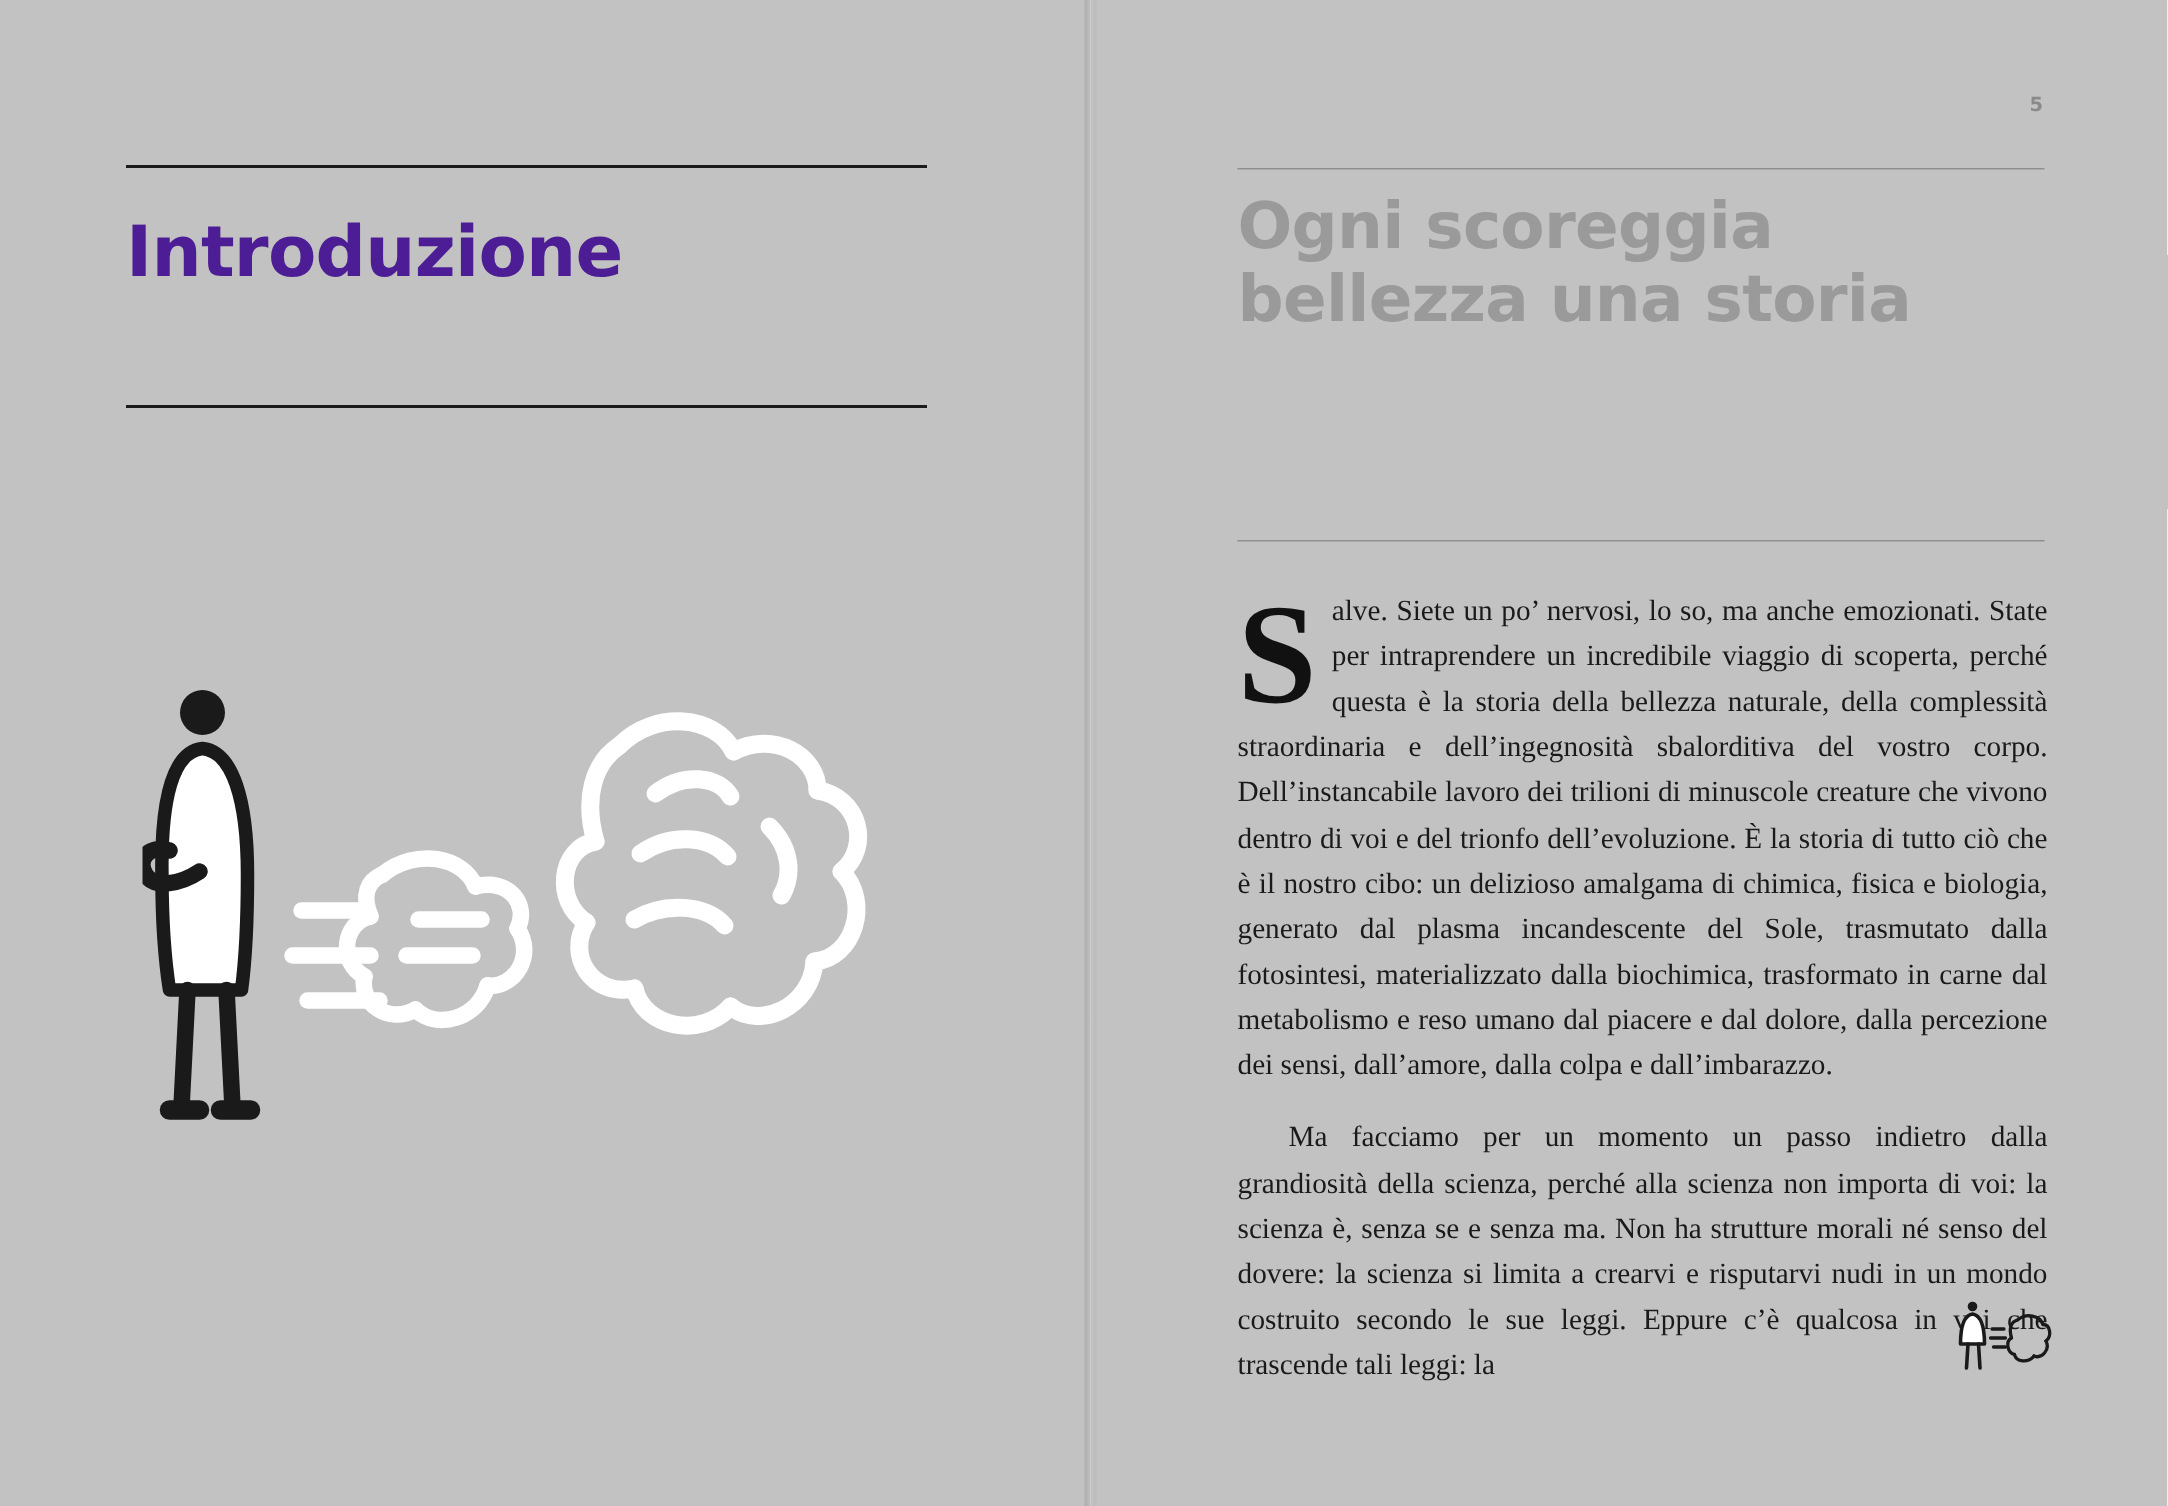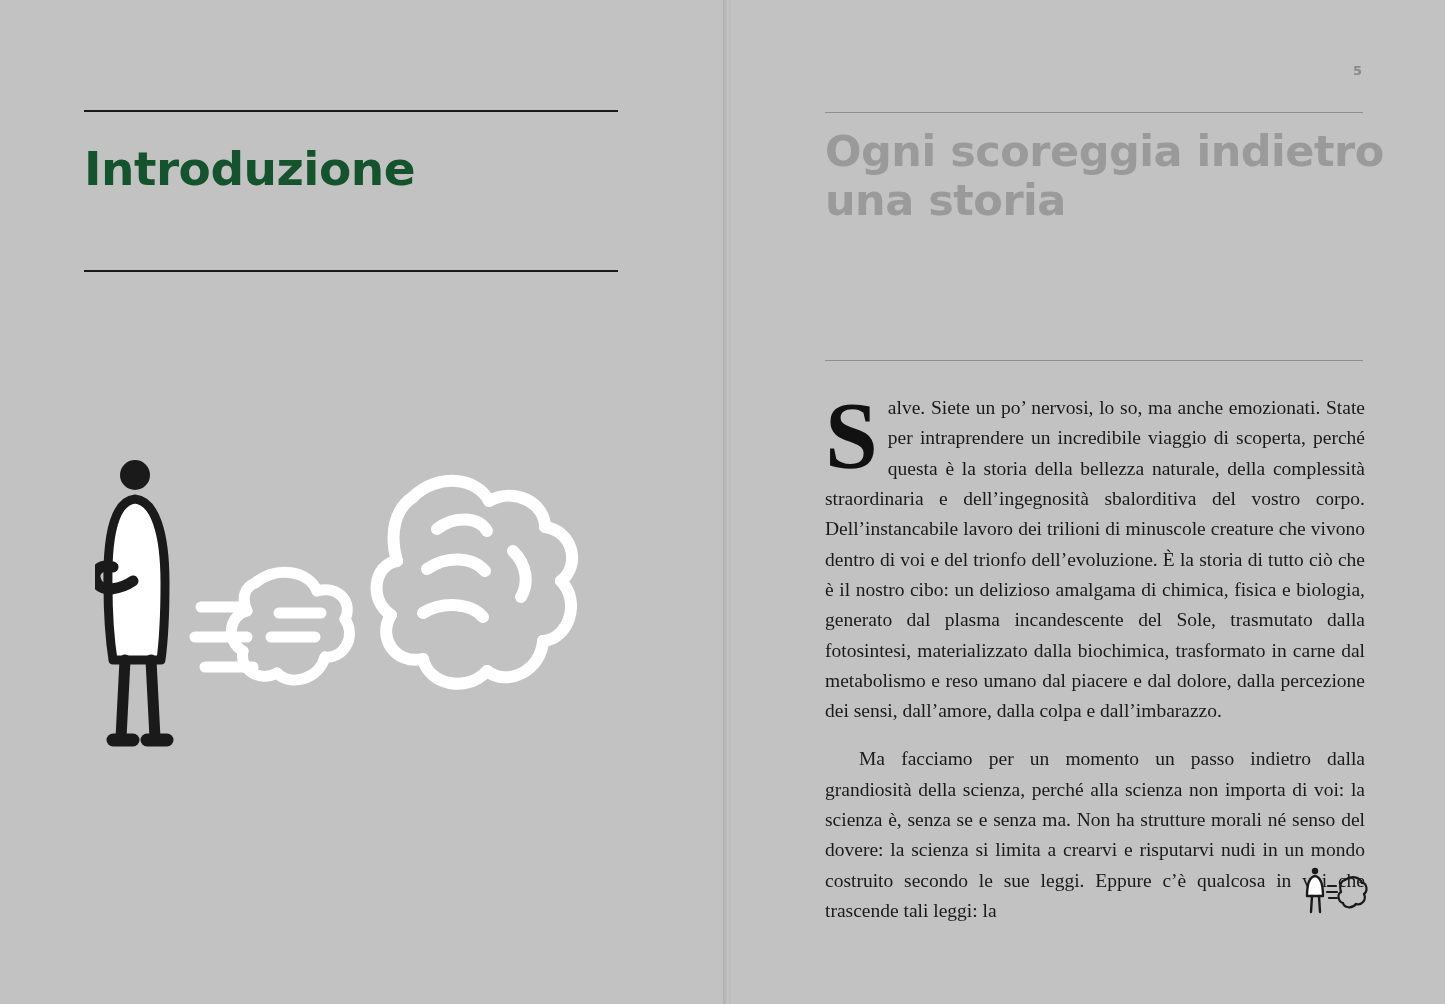--- a/index.html
+++ b/index.html
@@ -34,21 +34,21 @@
   .rule-bot   { left: 84px; top: 270px;  width: 534px; }
 
   .chapter-title {
     position: absolute;
     left: 84px;
     top: 145px;
     font-family: "DejaVu Sans", sans-serif;
     font-weight: bold;
     font-size: 47px;
     letter-spacing: -0.5px;
-    color: #14532d;
+    color: #4c1d95;
     line-height: 1;
   }
 
   .illustration {
     position: absolute;
     left: 95px;
     top: 455px;
     width: 520px;
     height: 330px;
   }
@@ -205,21 +205,21 @@
       </svg>
     </div>
   </div>
 
   <div class="right-page">
 
     <div class="page-number">5</div>
 
     <div class="r-rule r-rule-1"></div>
 
-    <div class="section-title">Ogni scoreggia indietro una storia</div>
+    <div class="section-title">Ogni scoreggia bellezza una storia</div>
 
     <div class="r-rule r-rule-2"></div>
 
     <div class="body-col">
       <p class="first">
         <span class="dropcap">S</span><span>alve. Siete un po’ nervosi, lo so, ma anche emozionati. State per intraprendere un incredibile viaggio di scoperta, perché questa è la storia della bellezza naturale, della complessità straordinaria e dell’ingegnosità sbalorditiva del vostro corpo. Dell’instancabile lavoro dei trilioni di minuscole creature che vivono dentro di voi e del trionfo dell’evoluzione. È la storia di tutto ciò che è il nostro cibo: un delizioso amalgama di chimica, fisica e biologia, generato dal plasma incandescente del Sole, trasmutato dalla fotosintesi, materializzato dalla biochimica, trasformato in carne dal metabolismo e reso umano dal piacere e dal dolore, dalla percezione dei sensi, dall’amore, dalla colpa e dall’imbarazzo.</span>
       </p>
       <p class="indent">Ma facciamo per un momento un passo indietro dalla grandiosità della scienza, perché alla scienza non importa di voi: la scienza è, senza se e senza ma. Non ha strutture morali né senso del dovere: la scienza si limita a crearvi e risputarvi nudi in un mondo costruito secondo le sue leggi. Eppure c’è qualcosa in voi che trascende tali leggi: la</p>
     </div>
 

